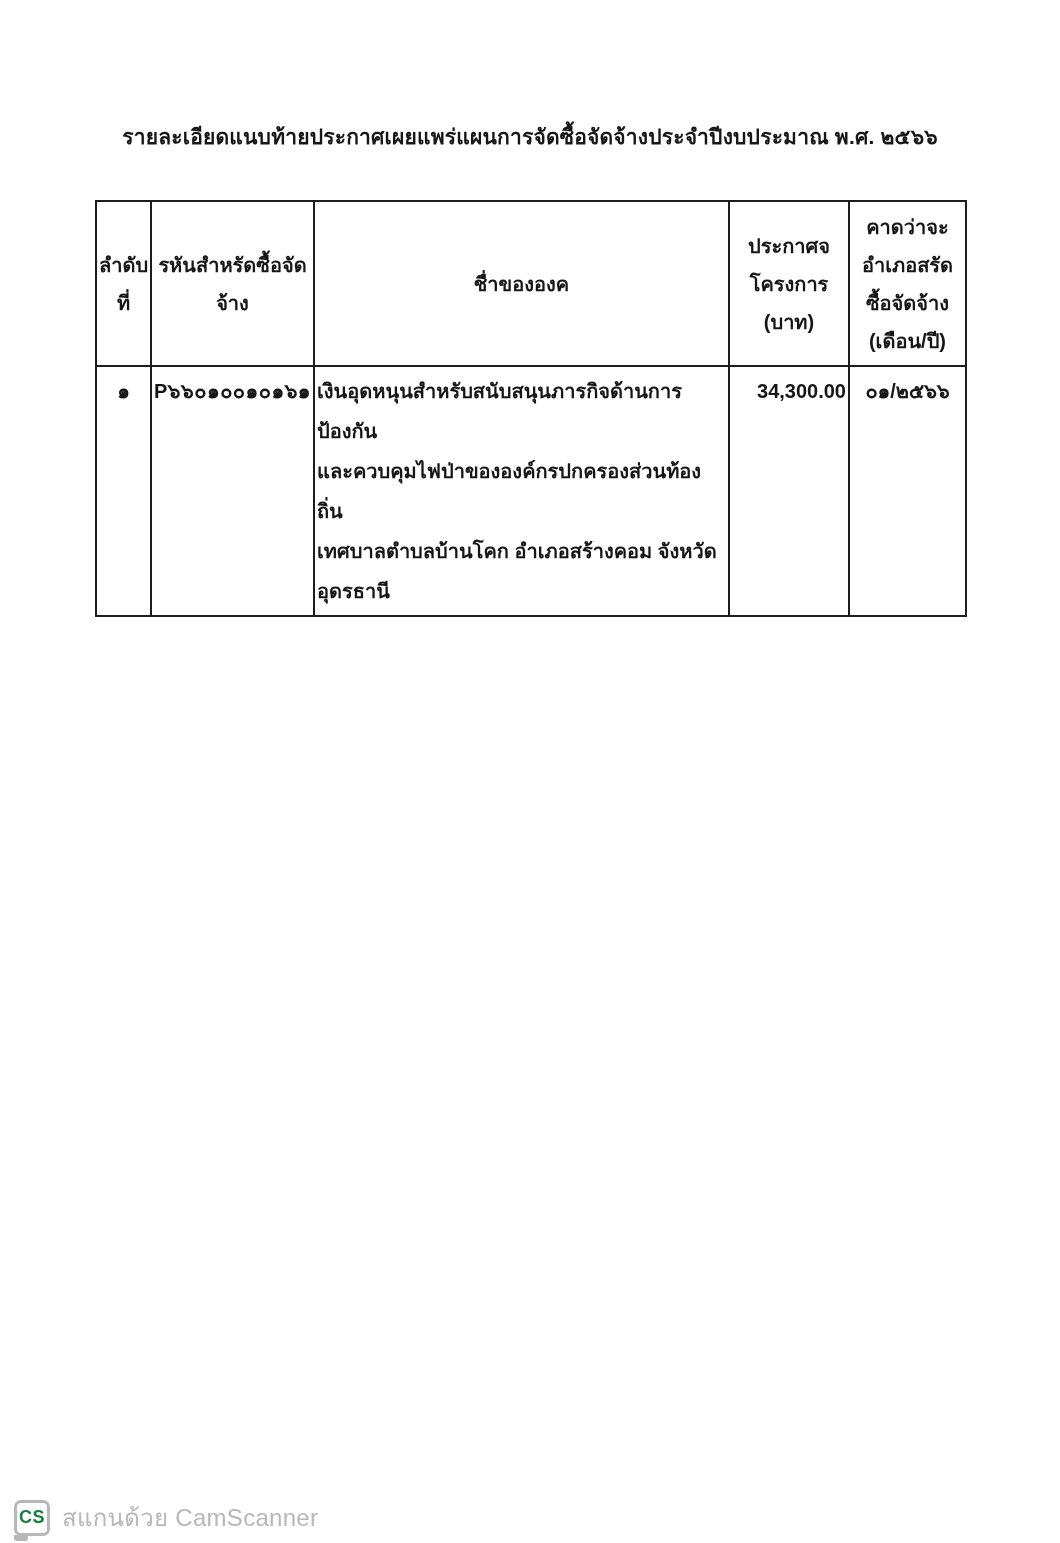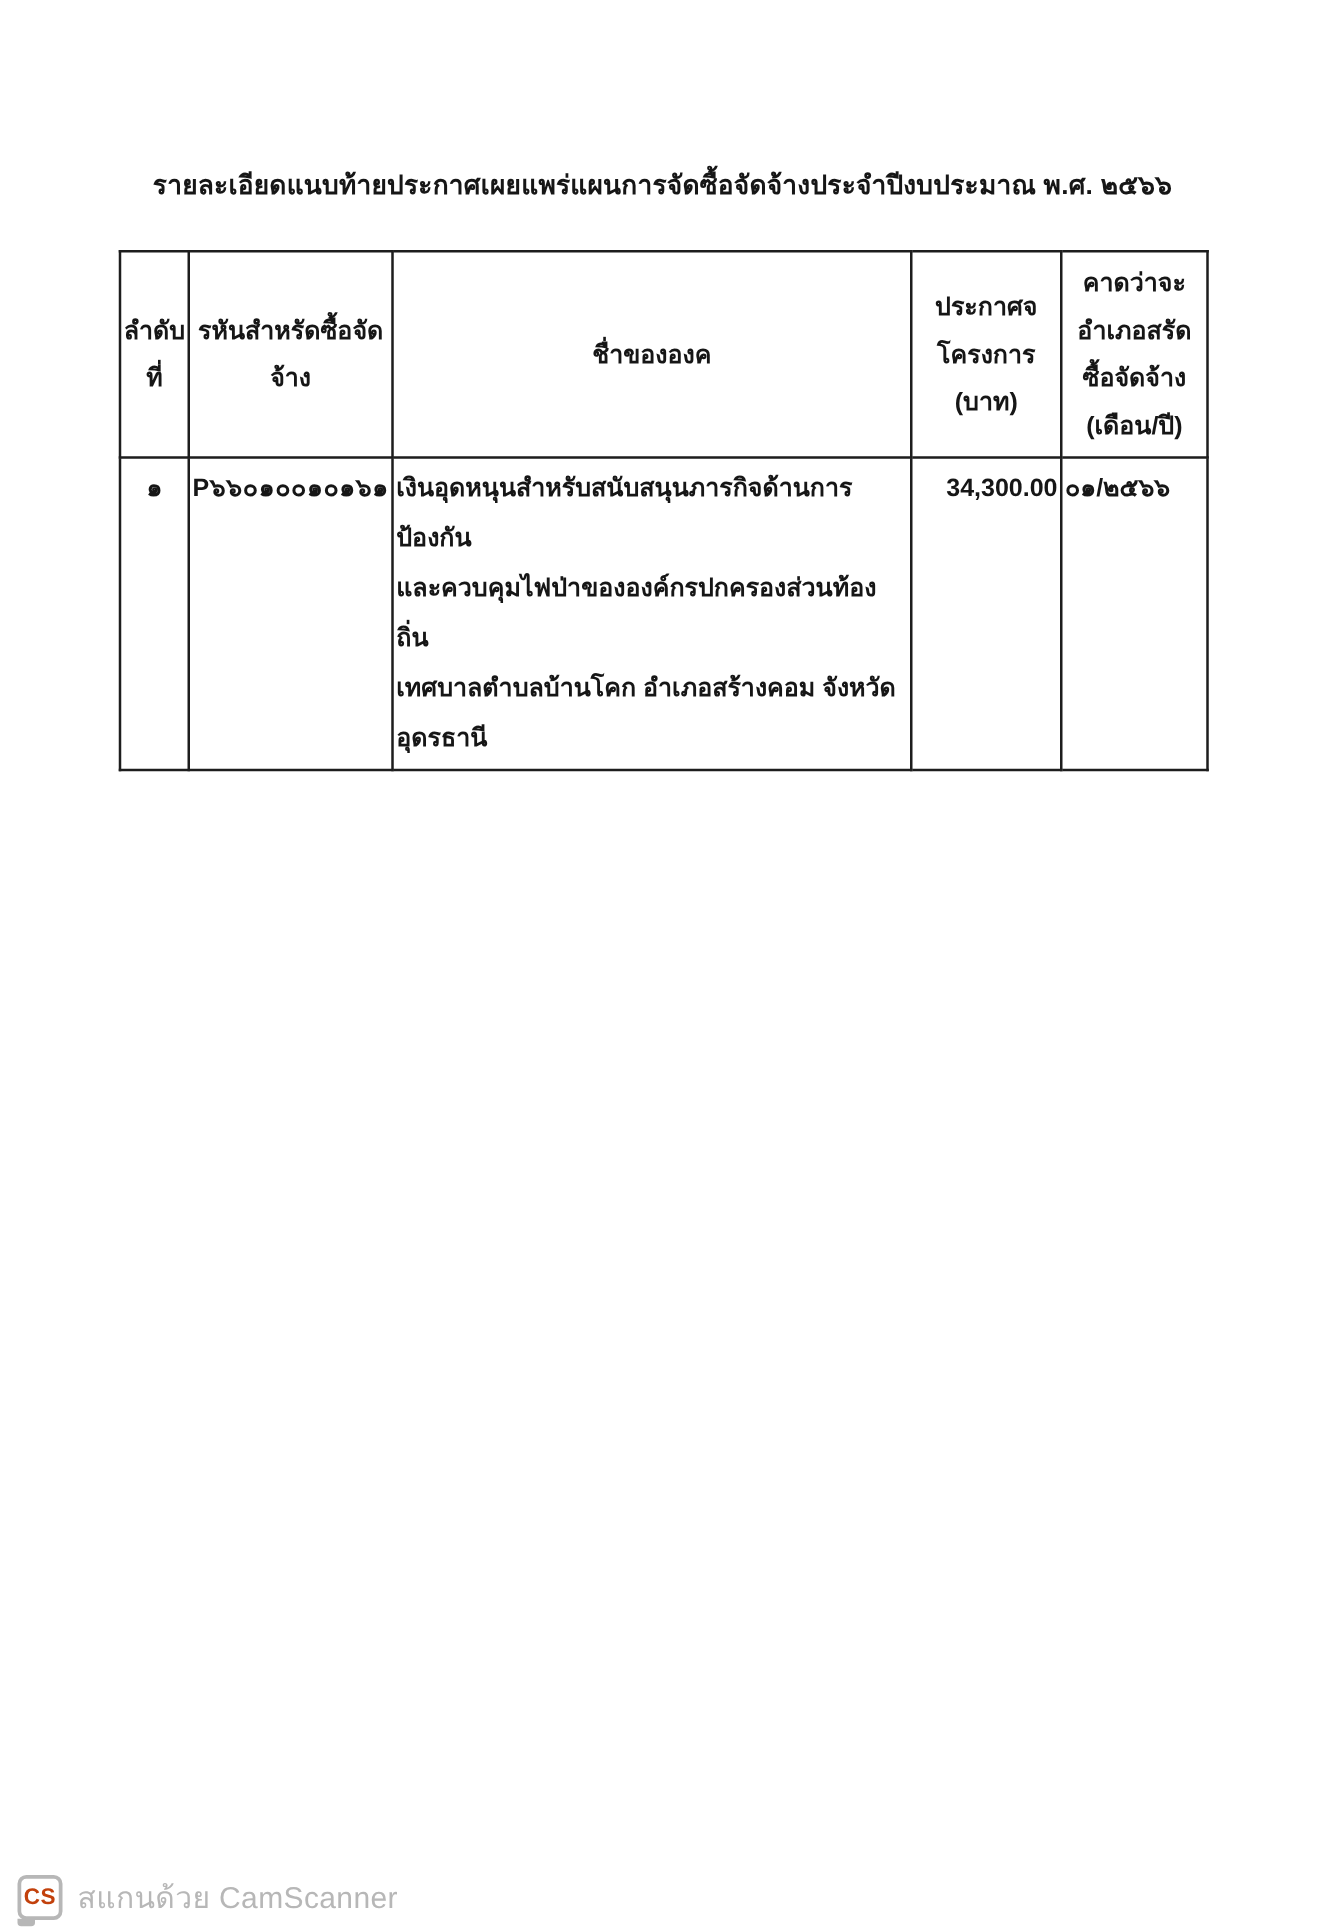--- a/index.html
+++ b/index.html
@@ -17,21 +17,20 @@
   }
   .title-line1 {
     position: absolute;
     top: 120px;
     left: 0;
     width: 1060px;
     text-align: center;
     font-size: 21px;
     font-weight: bold;
     letter-spacing: 0.2px;
-    margin-top: 11px;
   }
   .title-line2 {
     position: absolute;
     top: 163px;
     left: 0;
     width: 1060px;
     text-align: center;
     font-size: 21px;
     font-weight: bold;
   }
@@ -71,21 +70,21 @@
   col.c-no     { width: 55px; }
   col.c-code   { width: 163px; }
   col.c-name   { width: 415px; }
   col.c-budget { width: 120px; }
   col.c-month  { width: 117px; }
 
   td.cell-no     { text-align: center; }
   td.cell-code   { text-align: left; padding-left: 2px; letter-spacing: 0.5px; }
   td.cell-name   { text-align: left; padding-left: 6px; padding-right: 6px; }
   td.cell-budget { text-align: right; padding-right: 10px; }
-  td.cell-month  { }
+  td.cell-month  { text-align: center; }
 
   .watermark {
     position: absolute;
     left: 14px;
     top: 1498px;
     display: flex;
     align-items: center;
     gap: 12px;
     color: #b7b7b7;
   }
@@ -93,21 +92,21 @@
     position: relative;
     width: 36px;
     height: 36px;
     border: 3px solid #b7b7b7;
     border-radius: 7px;
     display: flex;
     align-items: center;
     justify-content: center;
     font-size: 18px;
     font-weight: bold;
-    color: #c2410c;
+    color: #15803d;
     letter-spacing: 0.5px;
   }
   .cs-icon::after {
     content: "";
     position: absolute;
     left: -3px;
     bottom: -8px;
     width: 14px;
     height: 6px;
     background: #b7b7b7;

